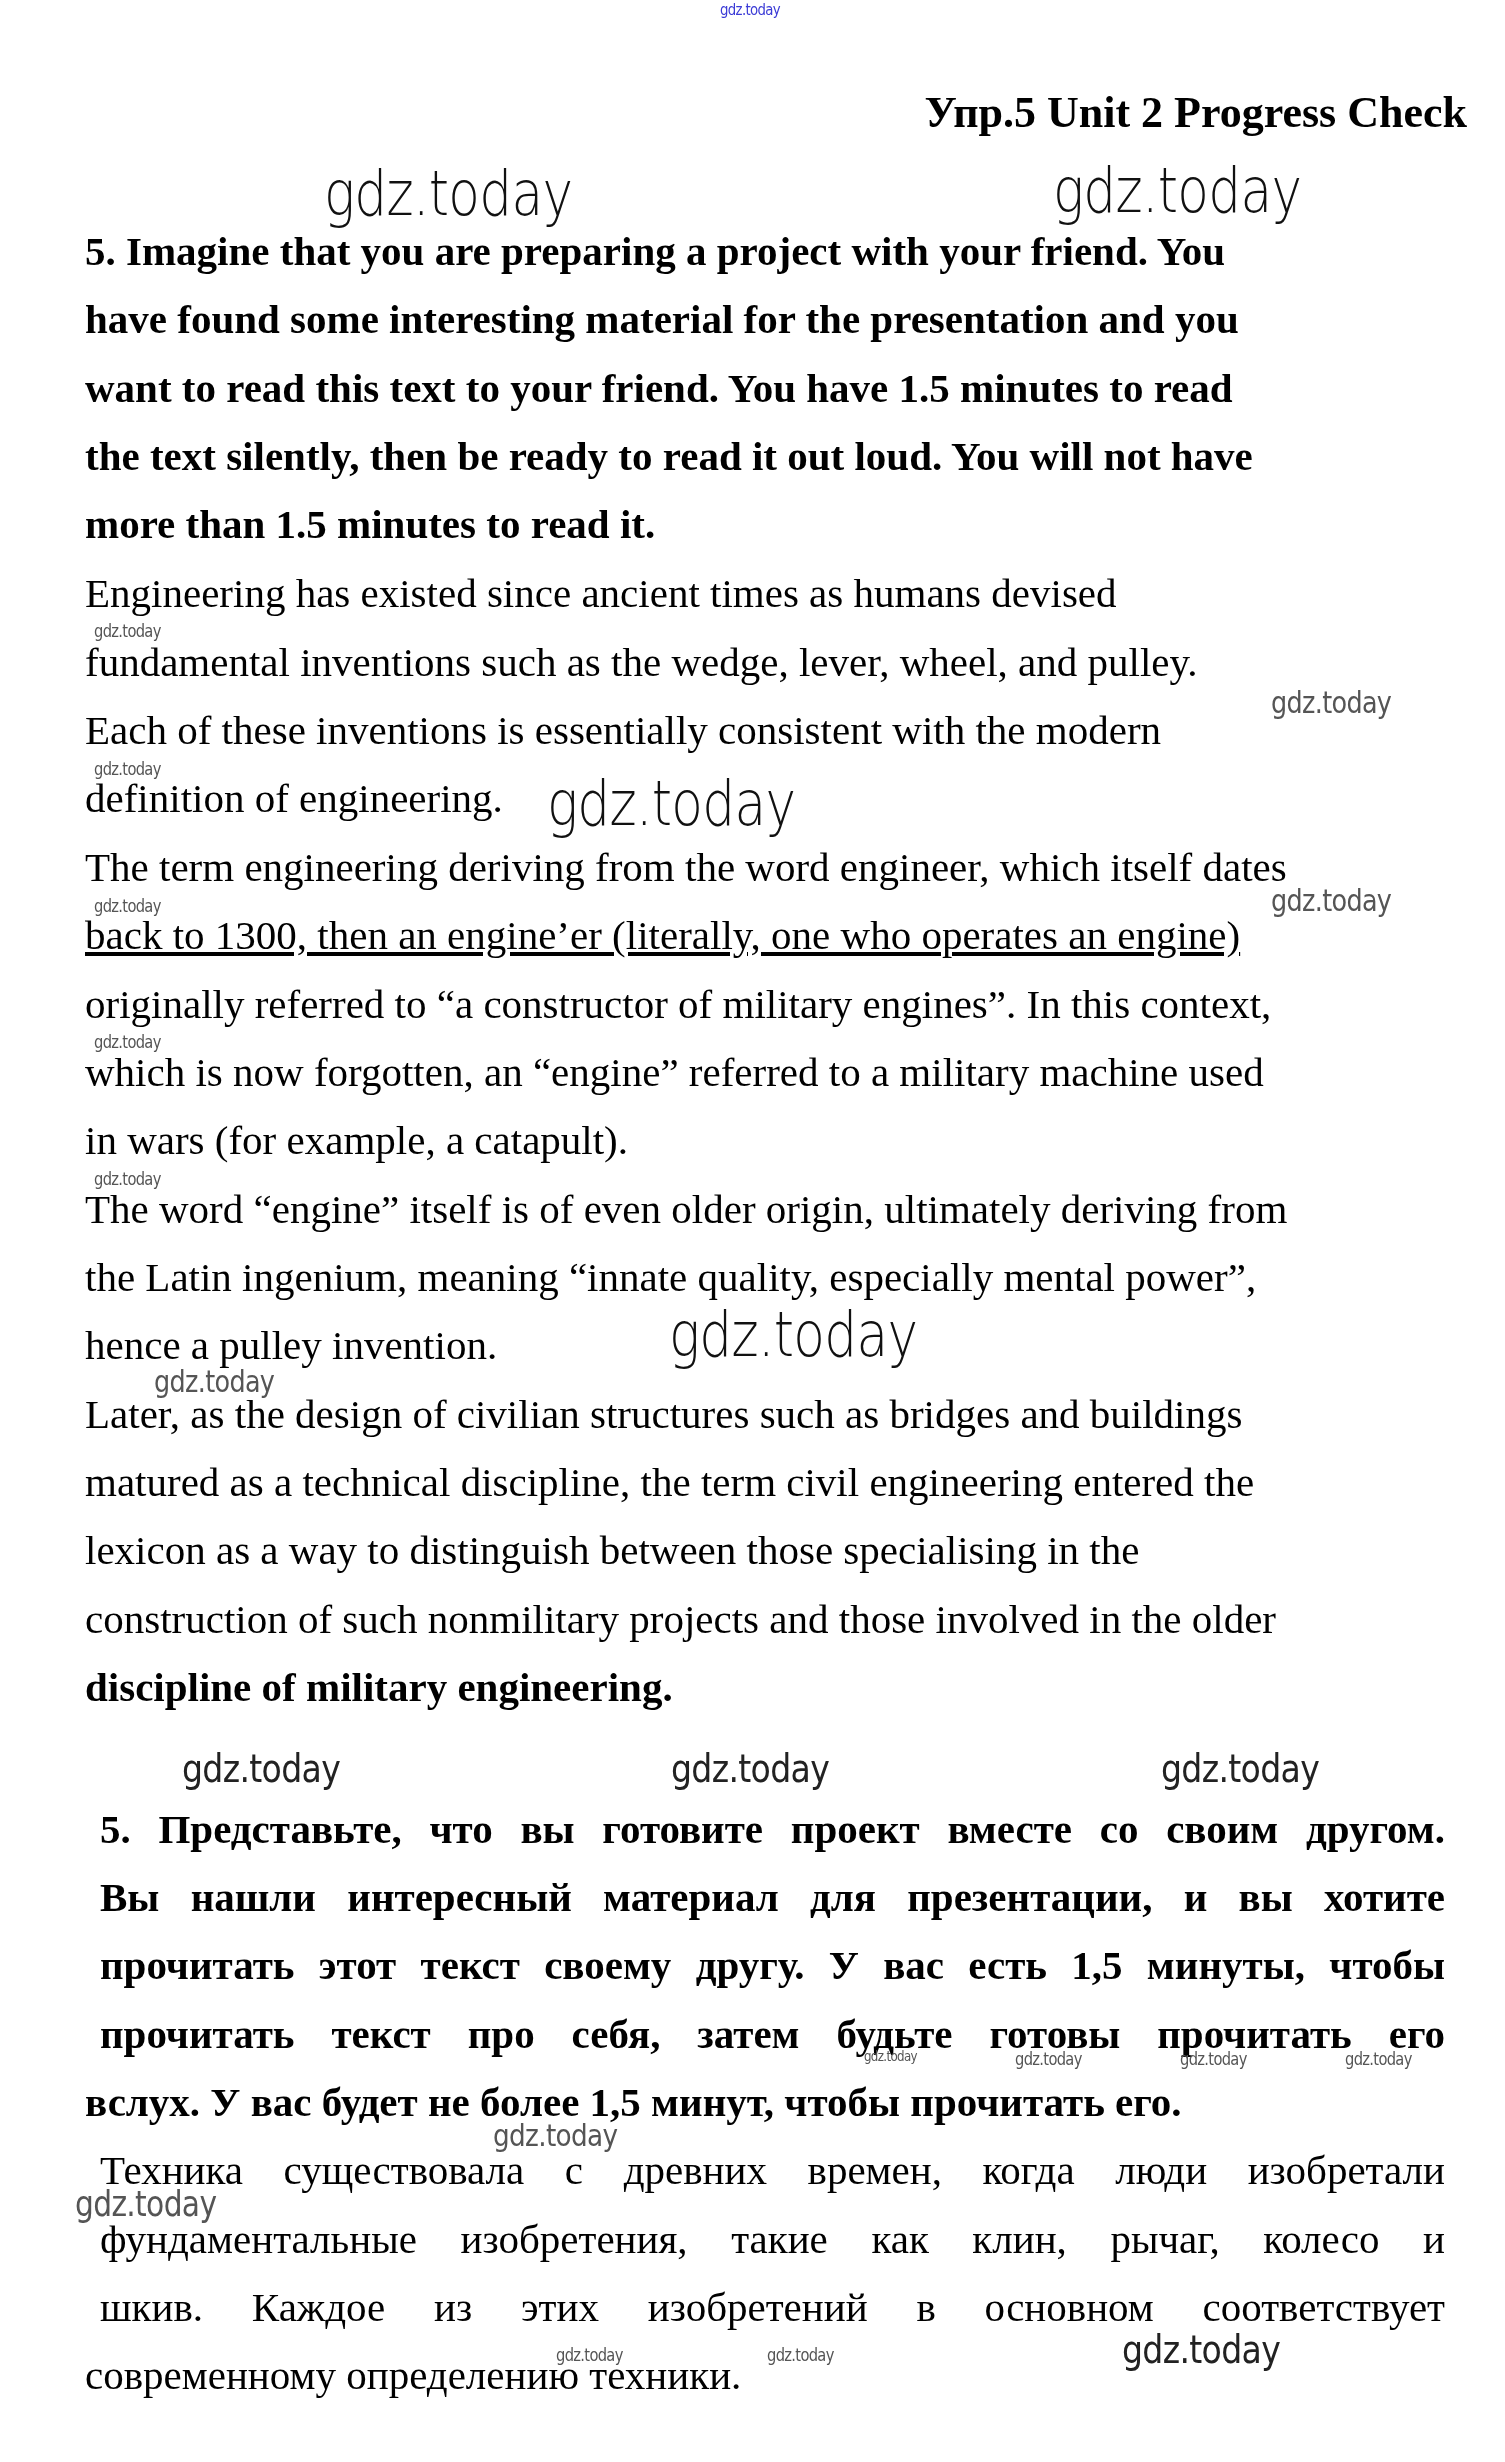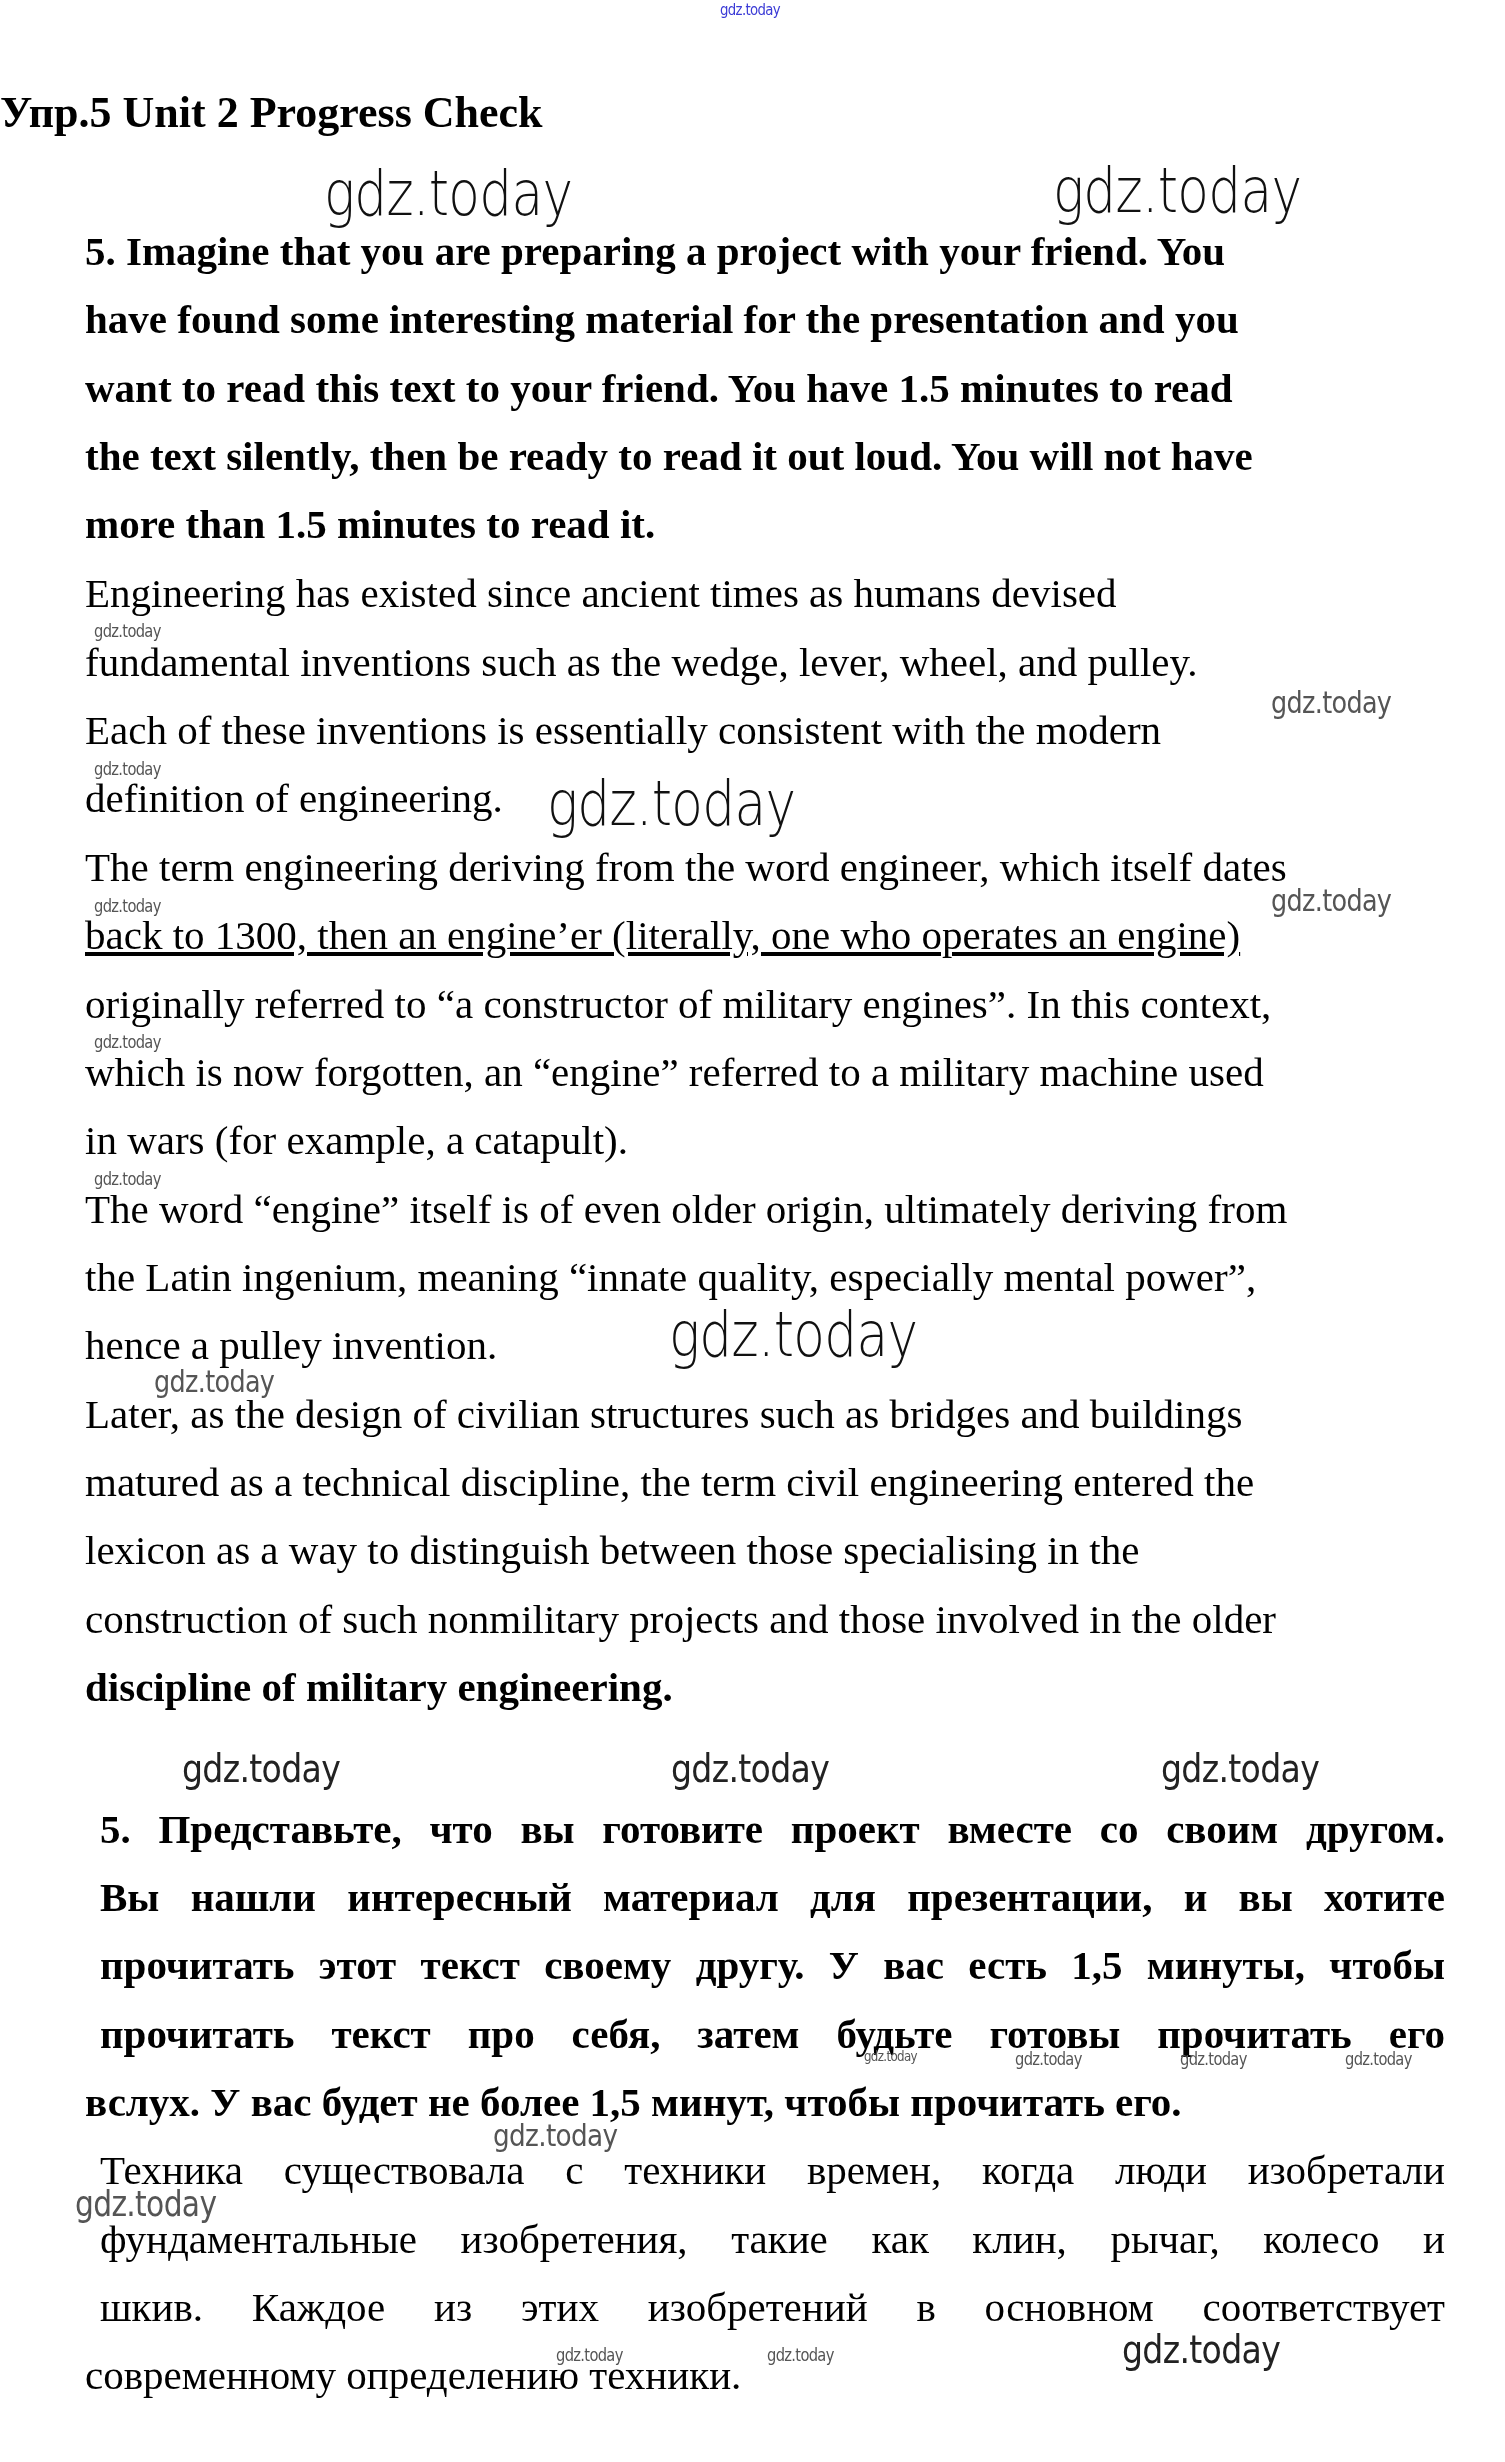--- a/index.html
+++ b/index.html
@@ -1,19 +1,19 @@
 <!DOCTYPE html>
 <html style="font-size:12.6px"><head>
 <meta charset="utf-8">
 <style>
   html, body { margin: 0; padding: 0; background: #ffffff; }
   body { width: 1505px; height: 2462px; position: relative; overflow: hidden; }
   .page { position: absolute; left: 0; top: 0; width: 1505px; height: 2462px; }
   .serif { font-family: "Liberation Serif", "DejaVu Serif", serif; color: #000; }
-  .title { position: absolute; left: 0; width: 1467px; top: 85px; text-align: left;
+  .title { position: absolute; left: 0; width: 1467px; top: 85px; text-align: right;
            font-size: 44px; font-weight: bold; line-height: 55px; }
   .line { position: absolute; left: 85px; white-space: nowrap; font-size: 41px; line-height: 68px; }
   .bold { font-weight: bold; }
   .justify { width: 1345px; text-align: justify; text-align-last: justify; margin-left: 15px; }
   .wm { position: absolute; font-family: "DejaVu Sans", sans-serif; color: #000; white-space: nowrap;
         letter-spacing: -0.8px; font-weight: normal; }
   .wm.big { font-size: 63px; transform: scaleX(0.82); transform-origin: left top; color: #111; font-weight: 200; }
   .wm.mid { font-size: 39px; transform: scaleX(0.85); transform-origin: left top; color: #222; }
   .wm.small { font-size: 17.3px; transform: scaleX(0.85); transform-origin: left top; color: #555; }
   .wm.top { font-size: 15.7px; color: #3b3bd6; transform: scaleX(0.85); transform-origin: left top; }
@@ -75,21 +75,21 @@
   <div class="line serif bold justify" style="top:1863px;">Вы нашли интересный материал для презентации, и вы хотите</div>
   <div class="line serif bold justify" style="top:1931px;">прочитать этот текст своему другу. У вас есть 1,5 минуты, чтобы</div>
   <div class="line serif bold justify" style="top:2000px;">прочитать текст про себя, затем будьте готовы прочитать его</div>
   <div class="wm small" style="left:864px; top:2048px; font-size:14px;">gdz.today</div>
   <div class="wm small" style="left:1015px; top:2049px;">gdz.today</div>
   <div class="wm small" style="left:1180px; top:2049px;">gdz.today</div>
   <div class="wm small" style="left:1345px; top:2049px;">gdz.today</div>
   <div class="line serif bold" style="top:2068px;">вслух. У вас будет не более 1,5 минут, чтобы прочитать его.</div>
   <div class="wm small" style="left:493px; top:2117px; font-size:31px;">gdz.today</div>
 
-  <div class="line serif justify" style="top:2136px;">Техника существовала с техники времен, когда люди изобретали</div>
+  <div class="line serif justify" style="top:2136px;">Техника существовала с древних времен, когда люди изобретали</div>
   <div class="wm small" style="left:75px; top:2184px; font-size:35px;">gdz.today</div>
   <div class="line serif justify" style="top:2205px;">фундаментальные изобретения, такие как клин, рычаг, колесо и</div>
   <div class="line serif justify" style="top:2273px;">шкив. Каждое из этих изобретений в основном соответствует</div>
   <div class="wm small" style="left:556px; top:2345px;">gdz.today</div>
   <div class="wm small" style="left:767px; top:2345px;">gdz.today</div>
   <div class="wm mid" style="left:1122px; top:2327px;">gdz.today</div>
   <div class="line serif" style="top:2341px;">современному определению техники.</div>
 
 </div>
 

